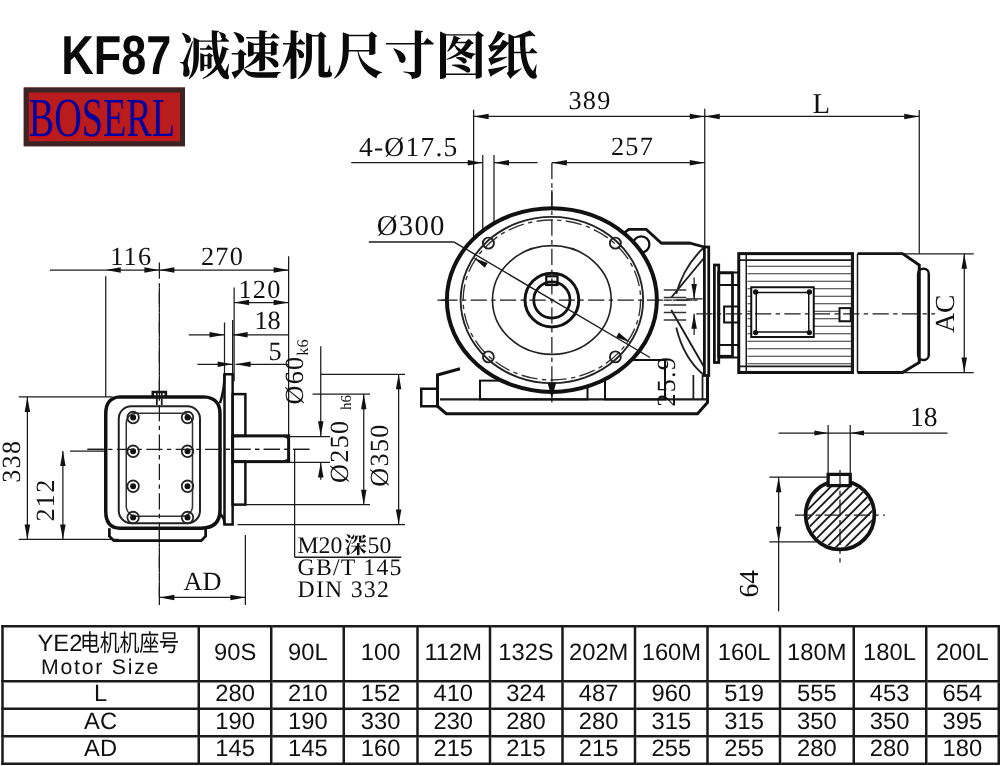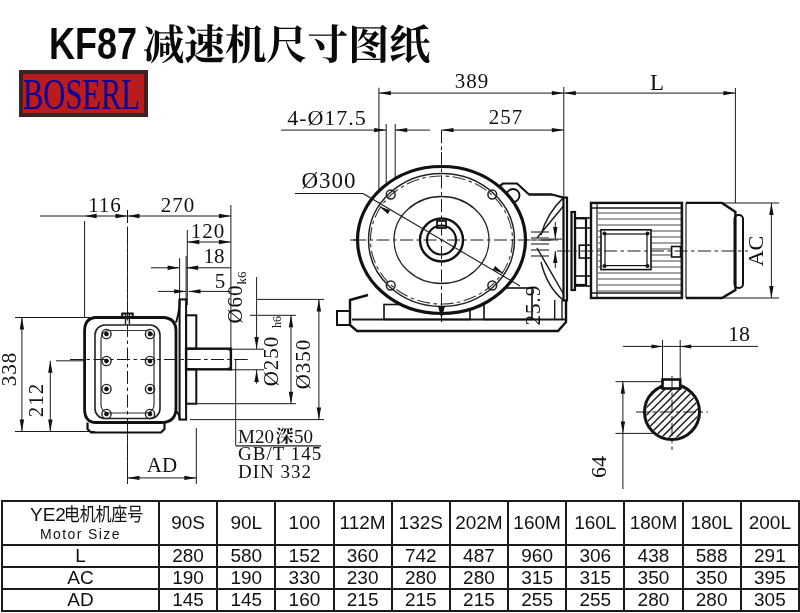--- a/index.html
+++ b/index.html
@@ -3,21 +3,21 @@
 *{margin:0;padding:0;box-sizing:border-box}
 body{width:800px;height:613px;background:#fff;position:relative;overflow:hidden;
  font-family:"Liberation Sans",sans-serif}
 #logo{position:absolute;left:19px;top:70px;width:129px;height:47px;border:4.5px solid #3B2423;
  background:#b91c1c;text-align:left;padding-top:4px}
 #tbl{position:absolute;left:1px;top:499.5px;width:799px}
 table{border-collapse:collapse;width:799px;table-layout:fixed}
 td{border:2px solid #1a1a1a;text-align:center;font-size:19px;line-height:20px;color:#111;height:20.5px;padding:0}
 td.c1{width:157px}
 tr.hd td{height:41.5px}
-.ms{font-size:14px;letter-spacing:1.4px;margin-top:-2px}
+.ms{font-size:17px;letter-spacing:1.4px;margin-top:-2px}
 </style></head><body>
 <svg width="800" height="70" style="position:absolute;left:0;top:0">
     <text x="49" y="59" font-family="Liberation Sans, sans-serif" font-size="44" font-weight="bold" fill="#0a0a0a" textLength="88" lengthAdjust="spacingAndGlyphs">KF87</text>
     <g transform="translate(143.0,59.5) scale(0.04150,-0.04150)">
       <path d="M65 804 56 798C95 754 130 685 133 624C231 545 332 745 65 804ZM69 239C58 239 26 239 26 239V219C46 217 62 213 75 204C97 190 100 101 83 1C90 -33 111 -48 133 -48C178 -48 208 -17 210 29C214 114 175 152 174 202C173 226 178 259 185 288C195 335 247 530 274 635L258 638C115 293 115 293 97 259C86 239 83 239 69 239ZM555 350V186H491V350ZM491 86V157H555V106H568C592 106 631 123 632 129V340C648 343 661 351 666 357L584 419L547 378H495L415 412V62H426C459 62 491 79 491 86ZM570 577 523 503H406L414 475H629C640 475 649 478 652 486C664 378 683 275 715 181C649 71 561 -14 458 -76L468 -89C580 -46 673 14 747 97C764 59 783 23 805 -11C836 -62 910 -115 960 -83C978 -71 973 -36 945 28L969 201L957 203C941 161 919 112 905 86C896 67 890 67 879 86C855 118 835 154 818 194C865 270 901 362 927 472C949 469 962 476 968 488L834 543C823 459 804 383 779 315C755 412 744 520 740 627H944C958 627 969 632 972 643C949 663 918 688 896 705C926 737 913 806 779 819L770 813C794 788 817 743 817 704C824 699 830 695 837 693L806 655H739C738 706 738 758 739 807C766 810 775 822 776 835L636 850C636 784 637 719 640 655H406L284 717V379C284 216 278 48 191 -84L202 -92C378 35 388 222 388 380V627H641C644 583 647 539 651 496C621 530 570 577 570 577Z" fill="#0a0a0a"></path>
     </g>
     <g transform="translate(184.0,59.5) scale(0.04150,-0.04150)">
       <path d="M73 818 65 812C108 765 154 691 165 626C277 546 374 767 73 818ZM563 853V719H310L318 691H563V595H463L346 641V342H362C407 342 457 366 457 376V397H522C473 296 390 198 285 131L293 119C400 158 492 211 563 277V62H585C628 62 677 87 677 99V325C737 276 814 202 850 140C966 90 1012 306 677 343V397H788V361H807C844 361 899 383 900 391V548C920 552 934 560 940 568L829 652L778 595H677V691H928C943 691 954 696 956 707C913 745 841 798 841 798L777 719H677V810C704 814 712 824 714 838ZM788 425H677V566H788ZM457 425V566H563V425ZM271 369C299 373 314 381 322 390L201 487L145 413H30L36 384H161V91C112 71 63 53 29 42L92 -90C102 -85 109 -78 108 -64C150 -24 216 49 259 105C326 -36 403 -66 593 -66C693 -66 817 -66 904 -66C909 -12 936 22 981 34V46C857 42 704 42 591 42C408 42 340 51 271 120Z" fill="#0a0a0a"></path>
     </g>
     <g transform="translate(225.0,59.5) scale(0.04150,-0.04150)">
@@ -334,30 +334,30 @@
           <td>202M</td>
           <td>160M</td>
           <td>160L</td>
           <td>180M</td>
           <td>180L</td>
           <td>200L</td>
         </tr>
         <tr>
           <td>L</td>
           <td>280</td>
-          <td>580</td>
+          <td>210</td>
           <td>152</td>
-          <td>360</td>
-          <td>742</td>
+          <td>410</td>
+          <td>324</td>
           <td>487</td>
           <td>960</td>
-          <td>306</td>
-          <td>438</td>
-          <td>588</td>
-          <td>291</td>
+          <td>519</td>
+          <td>555</td>
+          <td>453</td>
+          <td>654</td>
         </tr>
         <tr>
           <td>AC</td>
           <td>190</td>
           <td>190</td>
           <td>330</td>
           <td>230</td>
           <td>280</td>
           <td>280</td>
           <td>315</td>
@@ -371,16 +371,16 @@
           <td>145</td>
           <td>145</td>
           <td>160</td>
           <td>215</td>
           <td>215</td>
           <td>215</td>
           <td>255</td>
           <td>255</td>
           <td>280</td>
           <td>280</td>
-          <td>305</td>
+          <td>180</td>
         </tr>
       </tbody>
     </table>
   </div>
 </body></html>

